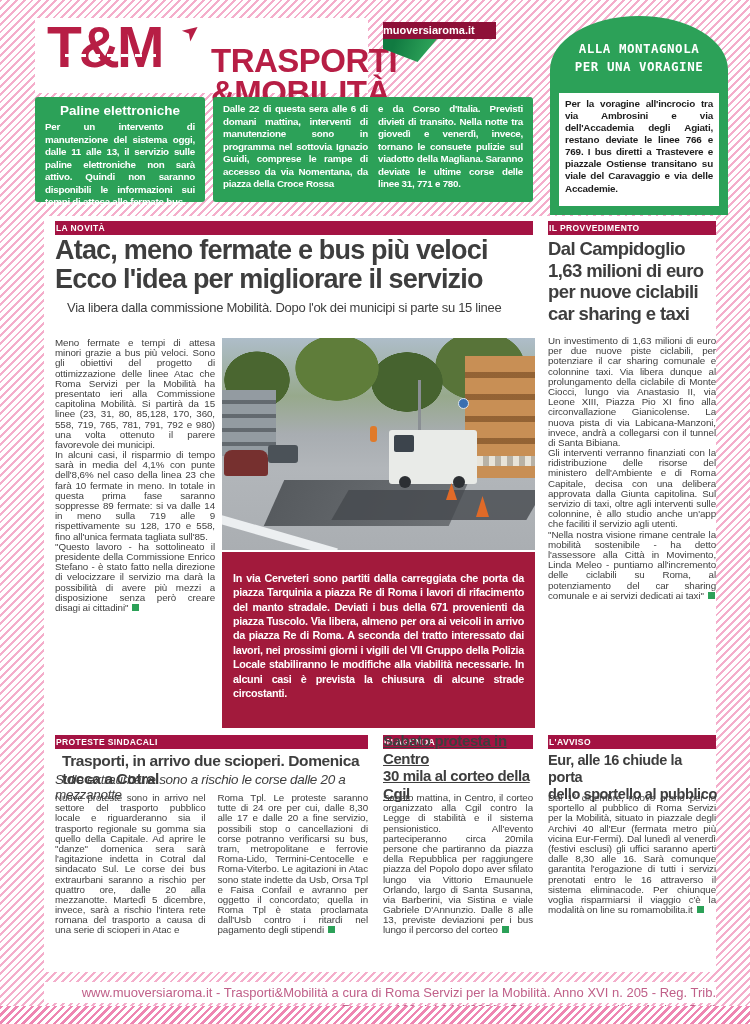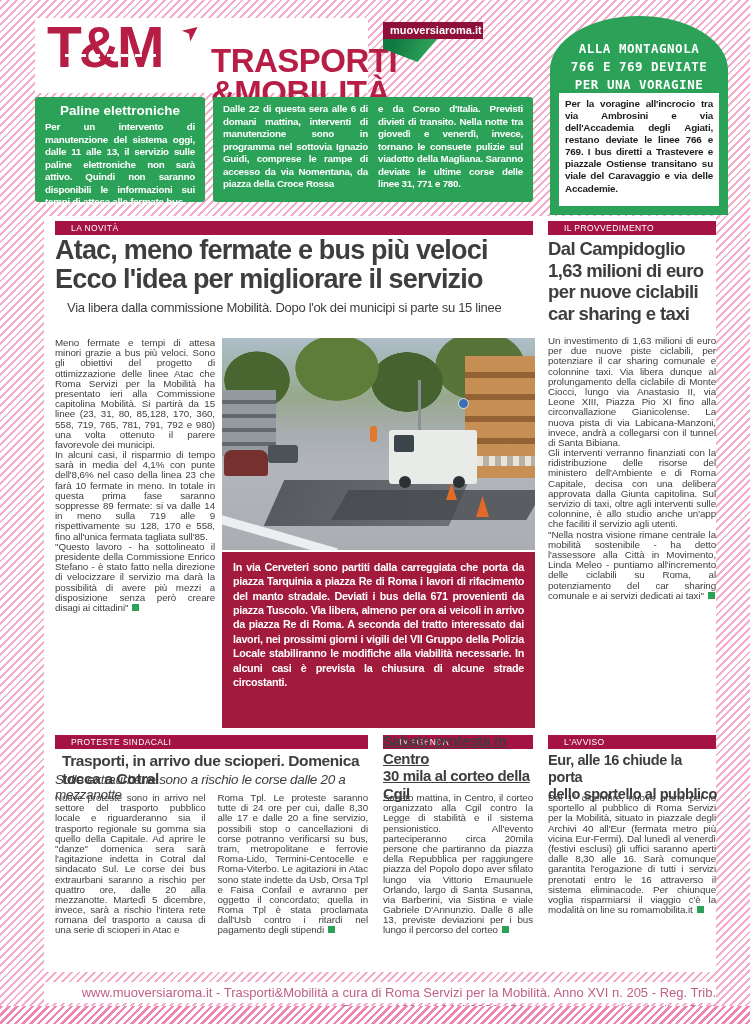--- a/index.html
+++ b/index.html
@@ -12,22 +12,22 @@
   .abs{ position:absolute; }
 
   
   .logo-box{ left:35px; top:18px; width:333px; height:75px; background:#fff; }
   .tm{ position:absolute; left:12px; top:-4px; font-size:57px; font-weight:bold; letter-spacing:-3px; color:#b71e45; }
   .tm-dash{ position:absolute; left:16px; top:36px; width:148px; height:3px;
     background:repeating-linear-gradient(90deg,#ffffff 0 7px,transparent 7px 14px); }
   .tm-arrow{ position:absolute; left:148px; top:2px; color:#b71e45; font-size:19px; transform:rotate(-38deg); font-weight:bold;}
   .wordmark{ position:absolute; left:176px; top:9px; color:#b71e45; font-weight:bold; font-size:33px; line-height:0.98; letter-spacing:-0.5px;margin-top:18px; }
 
-  .ribbon-bar{ left:383px; top:22px; width:100px; height:17px; background:#8e1038; color:#fff;
-    font-size:11px; font-weight:bold; line-height:17px; padding-left:7px; }
+  .ribbon-bar{ left:383px; top:22px; width:113px; height:17px; background:#8e1038; color:#fff;
+    font-size:11px; font-weight:bold; line-height:17px; }
   .ribbon-fold{ left:383px; top:39px; width:54px; height:23px;
     background:linear-gradient(110deg,#117a41 20%,#2ca158 80%);
     clip-path:polygon(0 0,100% 0,64% 100%,0 42%); }
 
   
   .arch{ left:550px; top:16px; width:178px; height:199px; background:#2ca158;
     border-radius:89px 89px 0 0 / 54px 54px 0 0; }
   .arch-lines{ position:absolute; left:0; right:0; top:24px; text-align:center; color:#fff;
     font-family:"DejaVu Sans Mono", monospace; font-size:12.5px; font-weight:bold; line-height:1.42; letter-spacing:0.5px; }
   .arch-box{ position:absolute; left:9px; right:9px; top:77px; bottom:9px; background:#fff;
@@ -39,41 +39,41 @@
   .gbox .gtitle{ text-align:center; font-weight:bold; font-size:13.5px; margin-bottom:3px; }
   .gbox .gbody{ font-weight:bold; font-size:9.8px; letter-spacing:-0.25px; line-height:1.28; text-align:justify; }
   .gbox-paline{ left:35px; top:97px; width:170px; height:105px; }
   .gbox-corso{ left:213px; top:97px; width:320px; height:105px; }
   .gcols{ display:flex; gap:10px; }
   .gcols .gbody{ width:50%; }
 
   
   .main-box{ left:44px; top:216px; width:672px; height:756px; background:#fff; }
 
-  .kicker{ background:#a41343; color:#fff; font-size:8.5px; font-weight:normal;
-    letter-spacing:0.4px; line-height:14px; padding-left:16px; height:14px; }
+  .kicker{ background:#a41343; color:#fff; font-size:8.5px; font-weight:bold;
+    letter-spacing:0.4px; line-height:14px; padding-left:1px; height:14px; }
   .k-novita{ left:55px; top:221px; width:478px; }
   .k-provv{ left:548px; top:221px; width:168px; }
   .k-proteste{ left:55px; top:735px; width:313px; }
   .k-agenda{ left:383px; top:735px; width:150px; }
   .k-avviso{ left:548px; top:735px; width:168px; }
 
   .headline{ left:55px; top:236px; width:482px; color:#3e3e3e; font-weight:bold;
     font-size:27px; line-height:1.06; letter-spacing:-0.8px; }
   .standfirst{ left:67px; top:300px; width:482px; color:#3e3e3e; font-size:13px; letter-spacing:-0.3px; }
 
   .bodytext{ color:#3f3f3f; font-size:9.8px; line-height:1.04; text-align:justify; letter-spacing:-0.1px; }
   .bodytext p{ margin:0; }
   .left-col{ left:55px; top:338px; width:160px; height:392px; overflow:hidden; }
   .right-col{ left:548px; top:336px; width:168px; height:378px; overflow:hidden; }
   .r-headline{ left:548px; top:238px; width:170px; color:#3e3e3e; font-weight:bold;
     font-size:18.5px; line-height:1.17; letter-spacing:-0.6px; }
 
   .caption{ left:222px; top:552px; width:313px; height:176px; background:#a21a3c; color:#fff;
-    font-weight:bold; font-size:10.8px; letter-spacing:-0.3px; line-height:1.33; text-align:justify; padding:8px 11px; }
+    font-weight:bold; font-size:10.8px; letter-spacing:-0.3px; line-height:1.33; text-align:justify; padding:19px 11px; }
 
   .endsq{ display:inline-block; width:7px; height:7px; background:#2ca158; margin-left:4px; }
 
   
   .p-headline{ left:62px; top:752px; width:320px; color:#3e3e3e; font-weight:bold; font-size:15.5px; letter-spacing:-0.4px; }
   .p-standfirst{ left:55px; top:772px; width:320px; color:#3e3e3e; font-style:italic; font-size:13.5px; letter-spacing:-0.3px; }
   .p-cols{ left:55px; top:793px; width:313px; height:180px; display:flex; gap:12px; overflow:hidden; }
   .p-cols .bodytext{ width:151px; }
   .a-headline{ left:383px; top:732px; width:152px; color:#3e3e3e; font-weight:bold; font-size:15px; line-height:1.17; letter-spacing:-0.4px;text-decoration:underline; }
   .a-body{ left:383px; top:793px; width:150px; height:180px; overflow:hidden; }
@@ -135,21 +135,20 @@
       <div>&amp;MOBILITÀ</div>
     </div>
   </div>
 
   <div class="abs ribbon-bar">muoversiaroma.it</div>
   <div class="abs ribbon-fold"></div>
 
   <div class="abs arch">
     <div class="arch-lines">
       <div>ALLA MONTAGNOLA</div>
-      <div>766 E 769 DEVIATE</div>
       <div>PER UNA VORAGINE</div>
     </div>
     <div class="arch-box">Per la voragine all'incrocio tra via Ambrosini e via dell'Accademia degli Agiati, restano deviate le linee 766 e 769. I bus diretti a Trastevere e piazzale Ostiense transitano su viale del Caravaggio e via delle Accademie.</div>
   </div>
 
   <div class="abs gbox gbox-paline">
     <div class="gtitle">Paline elettroniche</div>
     <div class="gbody">Per un intervento di manutenzione del sistema oggi, dalle 11 alle 13, il servizio sulle paline elettroniche non sarà attivo. Quindi non saranno disponibili le informazioni sui tempi di attesa alle fermate bus.</div>
   </div>
 

